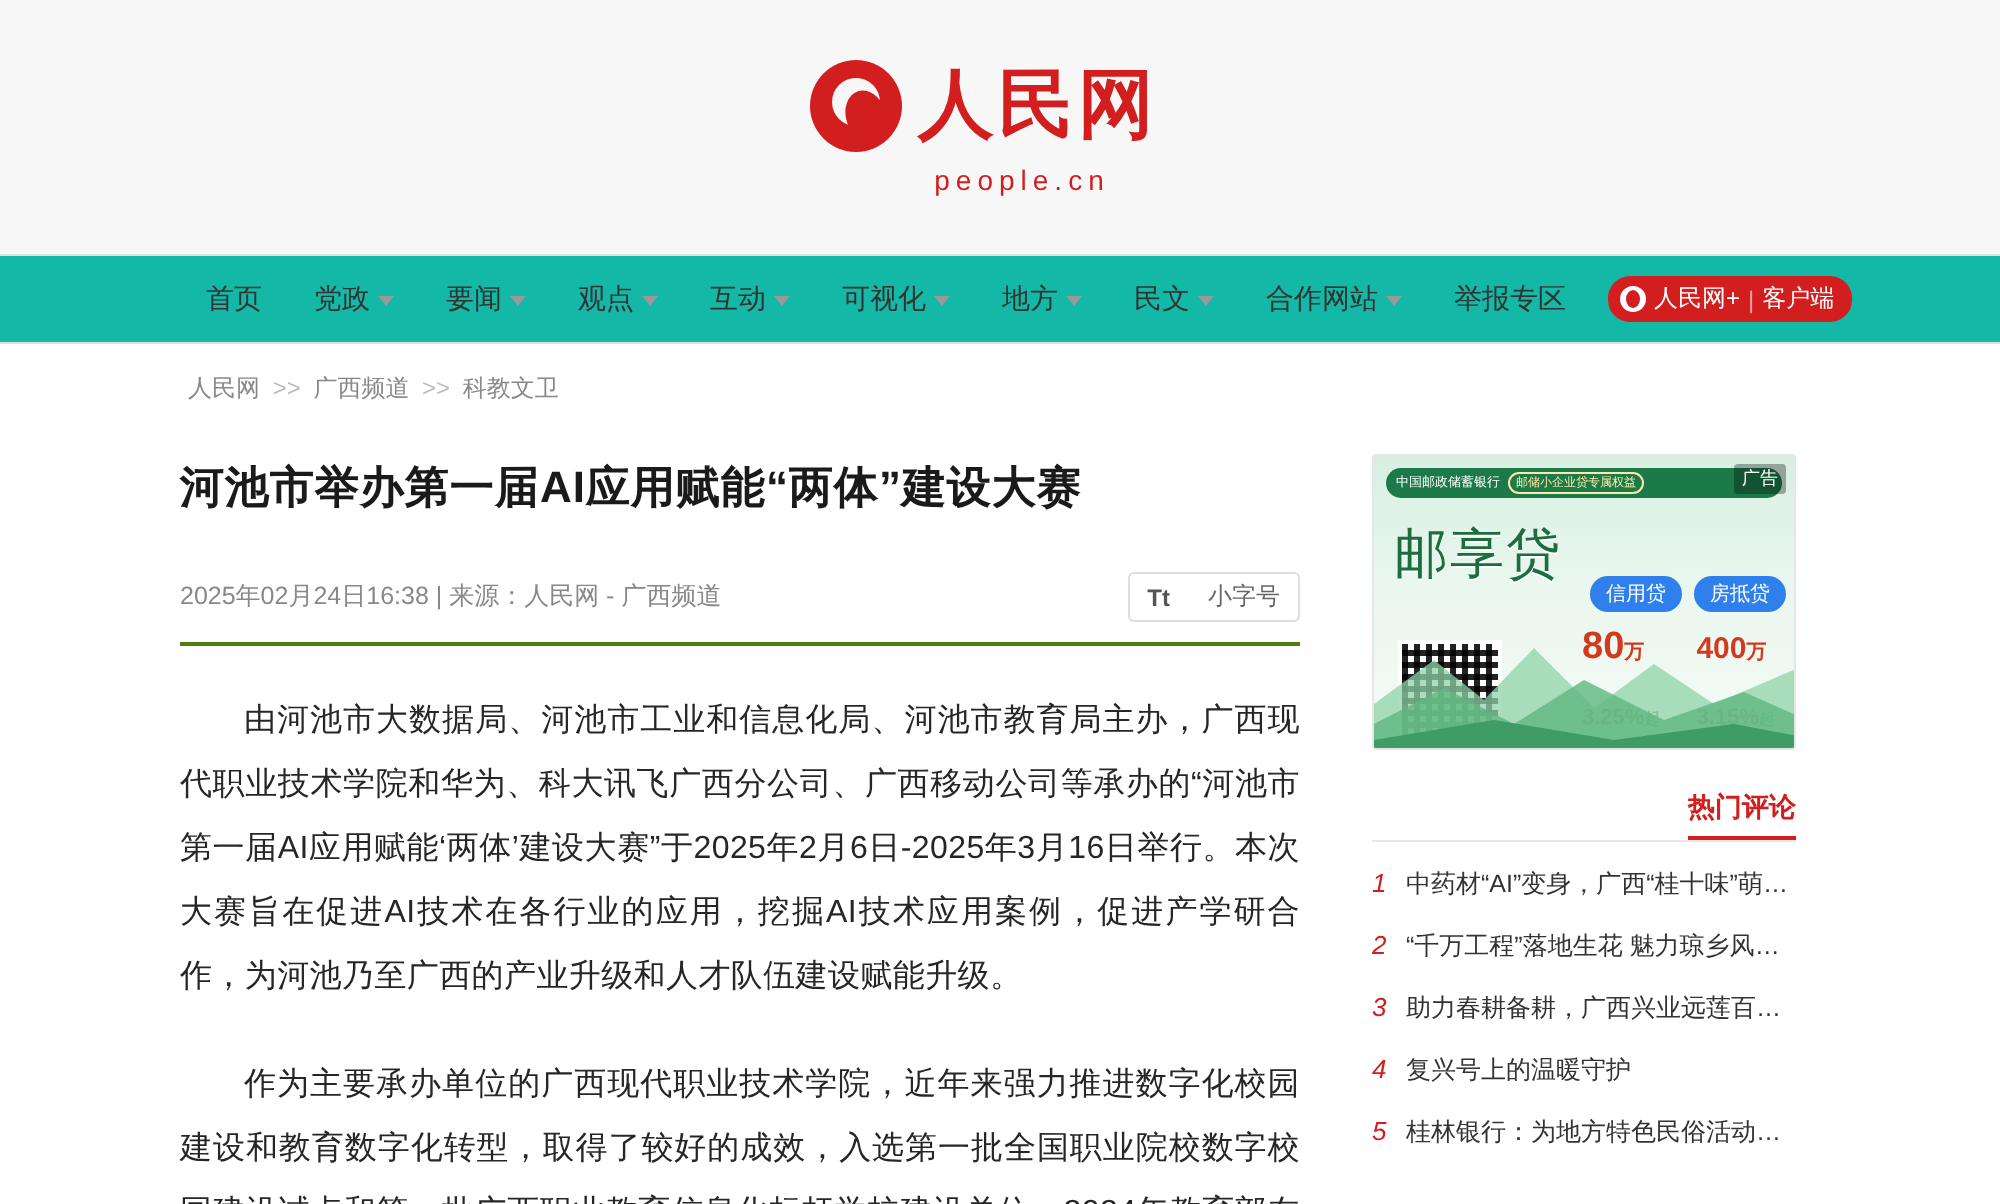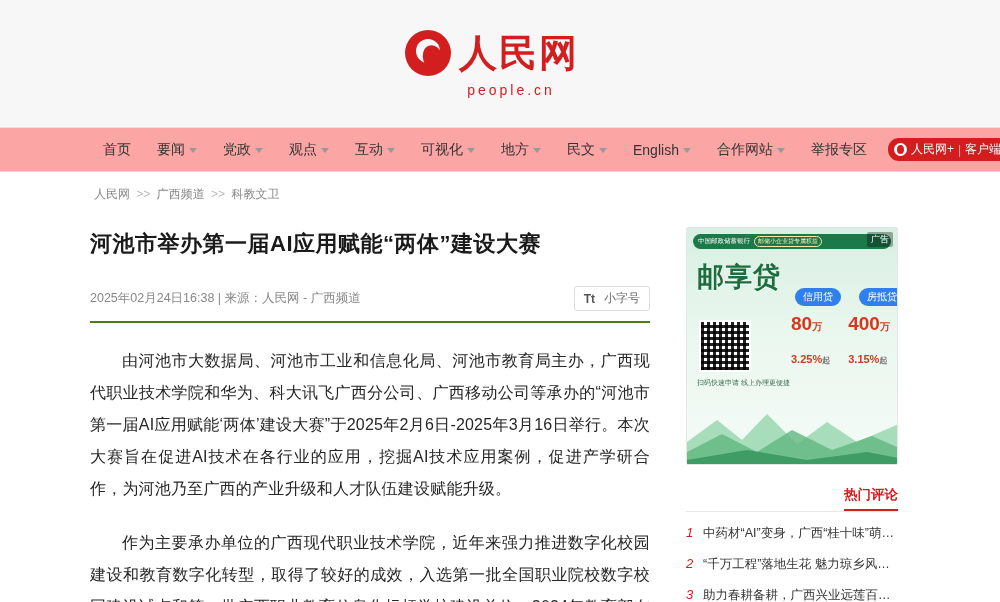--- a/index.html
+++ b/index.html
@@ -66,21 +66,21 @@
   .logo-sub {
     font-size: 14px;
     color: #d21e1e;
     letter-spacing: 3px;
     margin-top: 6px;
     margin-left: 38px;
   }
 
   
   .navbar {
-    background: #fca5a5;
+    background: #14b8a6;
     height: 44px;
     border-bottom: 1px solid #ddd;
     display: flex;
     align-items: center;
     padding-left: 90px;
     gap: 0;
   }
   .nav-item {
     font-size: 14px;
     color: #333;
@@ -170,21 +170,21 @@
   }
   .meta-text { font-size: 12.5px; color: #888; }
   .font-toggle {
     border: 1px solid #ddd;
     border-radius: 3px;
     font-size: 12px;
     color: #666;
     padding: 3px 9px;
     display: flex;
     align-items: center;
-    gap: 9px;
+    gap: 19px;
     cursor: pointer;
   }
   .font-toggle .tt {
     font-weight: bold;
     font-size: 12px;
     color: #555;
   }
   .article p {
     font-size: 16px;
     line-height: 2.0;
@@ -193,21 +193,21 @@
     text-align: justify;
     text-indent: 2em;
     letter-spacing: 0.2px;
   }
 
   
   .sidebar { width: 212px; padding-top: 14px; }
   .ad-card {
     position: relative;
     width: 212px;
-    height: 238px;
+    height: 148px;
     border: 1px solid #e6e6e6;
     border-radius: 2px;
     overflow: hidden;
     background: linear-gradient(180deg, #d8efe2 0%, #eaf7ee 45%, #f4fbf6 100%);
     cursor: pointer;
   }
   .ad-tag {
     position: absolute;
     right: 4px; top: 4px;
     background: rgba(0,0,0,0.32);
@@ -230,29 +230,29 @@
   .ad-topbar .t2 {
     font-size: 6px; color: #ffe9a8;
     border: 1px solid #ffe9a8;
     border-radius: 6px;
     padding: 0 3px;
     white-space: nowrap;
   }
   .ad-title {
     margin: 10px 0 0 10px;
     font-size: 27px;
-    font-weight: bold;
+    font-weight: normal;
     color: #1c6e3f;
     letter-spacing: 1px;
     text-shadow: 0 1px 0 #fff;
   }
   .ad-chips {
     position: absolute;
     left: 108px; top: 60px;
-    display: flex; gap: 18px;
+    display: flex; gap: 6px;
   }
   .ad-chip {
     background: #2f80ed;
     color: #fff;
     font-size: 10px;
     border-radius: 9px;
     padding: 2px 8px;
     white-space: nowrap;
   }
   .ad-chip.alt { background: #2f80ed; }
@@ -344,49 +344,45 @@
     </div>
     <div class="logo-sub">people.cn</div>
   </div>
 </div>
 
 <div class="navbar">
   <div class="nav-item">
     <span>首页</span>
   </div>
   <div class="nav-item">
+    <span>党政</span>
+    <i class="caret"></i>
+  </div>
+  <div class="nav-item">
     <span>要闻</span>
     <i class="caret"></i>
   </div>
   <div class="nav-item">
-    <span>党政</span>
-    <i class="caret"></i>
-  </div>
-  <div class="nav-item">
     <span>观点</span>
     <i class="caret"></i>
   </div>
   <div class="nav-item">
     <span>互动</span>
     <i class="caret"></i>
   </div>
   <div class="nav-item">
     <span>可视化</span>
     <i class="caret"></i>
   </div>
   <div class="nav-item">
     <span>地方</span>
     <i class="caret"></i>
   </div>
   <div class="nav-item">
     <span>民文</span>
-    <i class="caret"></i>
-  </div>
-  <div class="nav-item">
-    <span>English</span>
     <i class="caret"></i>
   </div>
   <div class="nav-item">
     <span>合作网站</span>
     <i class="caret"></i>
   </div>
   <div class="nav-item">
     <span>举报专区</span>
   </div>
   <div class="nav-badges">
@@ -445,21 +441,21 @@
 
         <div class="ad-figs">
           <div class="ad-fig">
             <div class="big">
               <span style="font-size:19px">80</span><span>万</span>
             </div>
             <div class="rate"><span>3.25%</span><em>起</em></div>
           </div>
           <div class="ad-fig">
             <div class="big">
-              <span style="font-size:19px">400</span><span>万</span>
+              <span style="font-size:15px">400</span><span>万</span>
             </div>
             <div class="rate"><span>3.15%</span><em>起</em></div>
           </div>
         </div>
 
         <div class="ad-qr"></div>
         <div class="ad-qrtext">扫码快速申请
 线上办理更便捷</div>
 
         <svg class="ad-mountain" viewBox="0 0 212 62" preserveAspectRatio="none">

